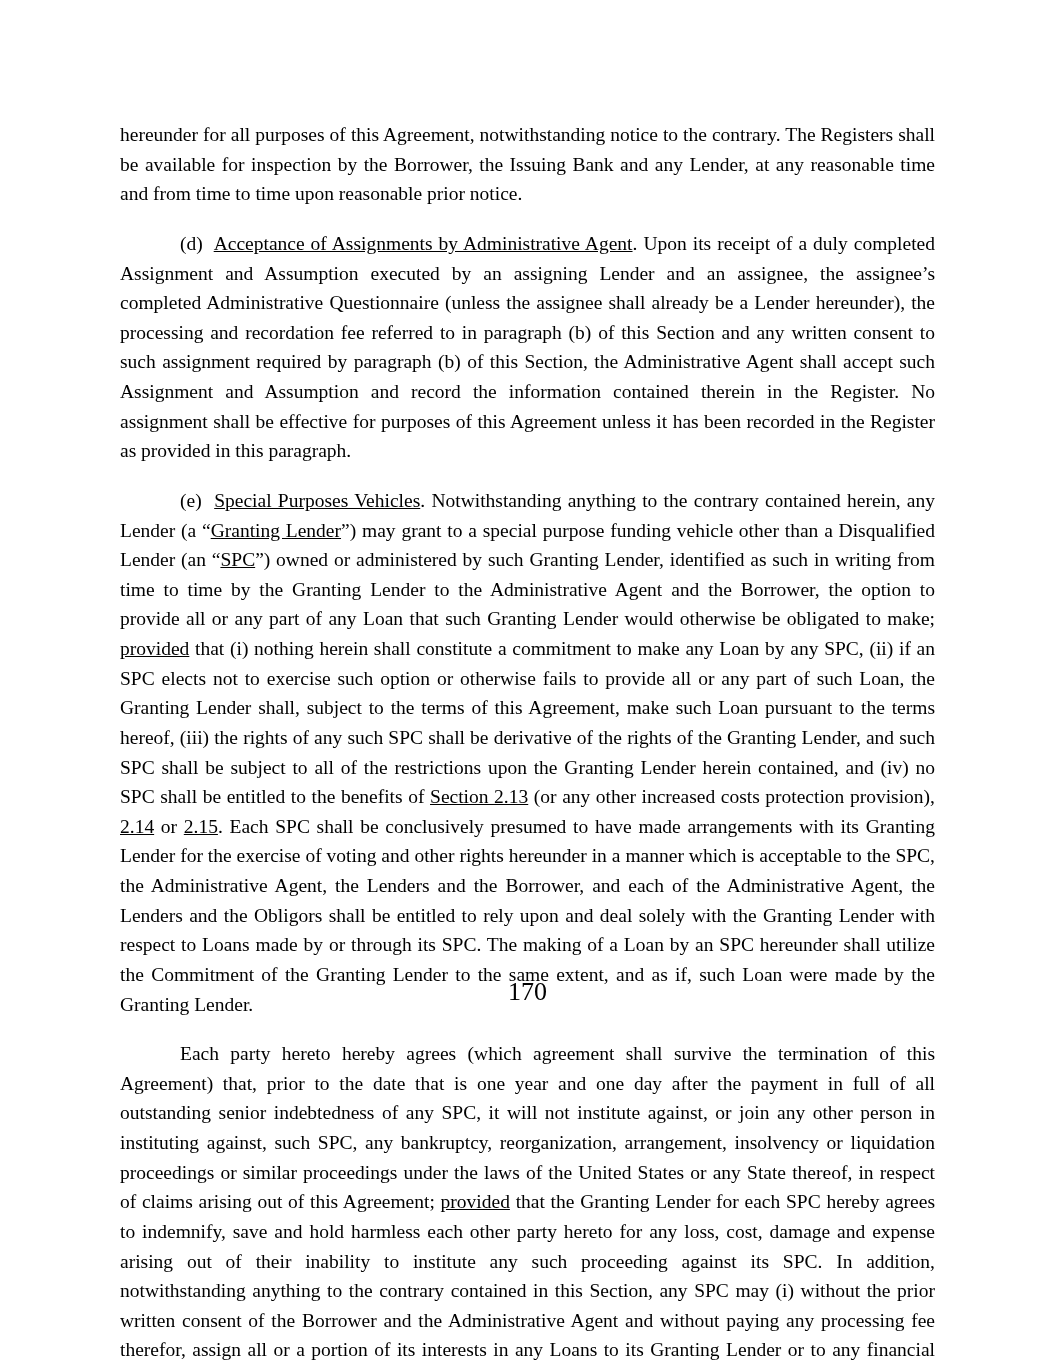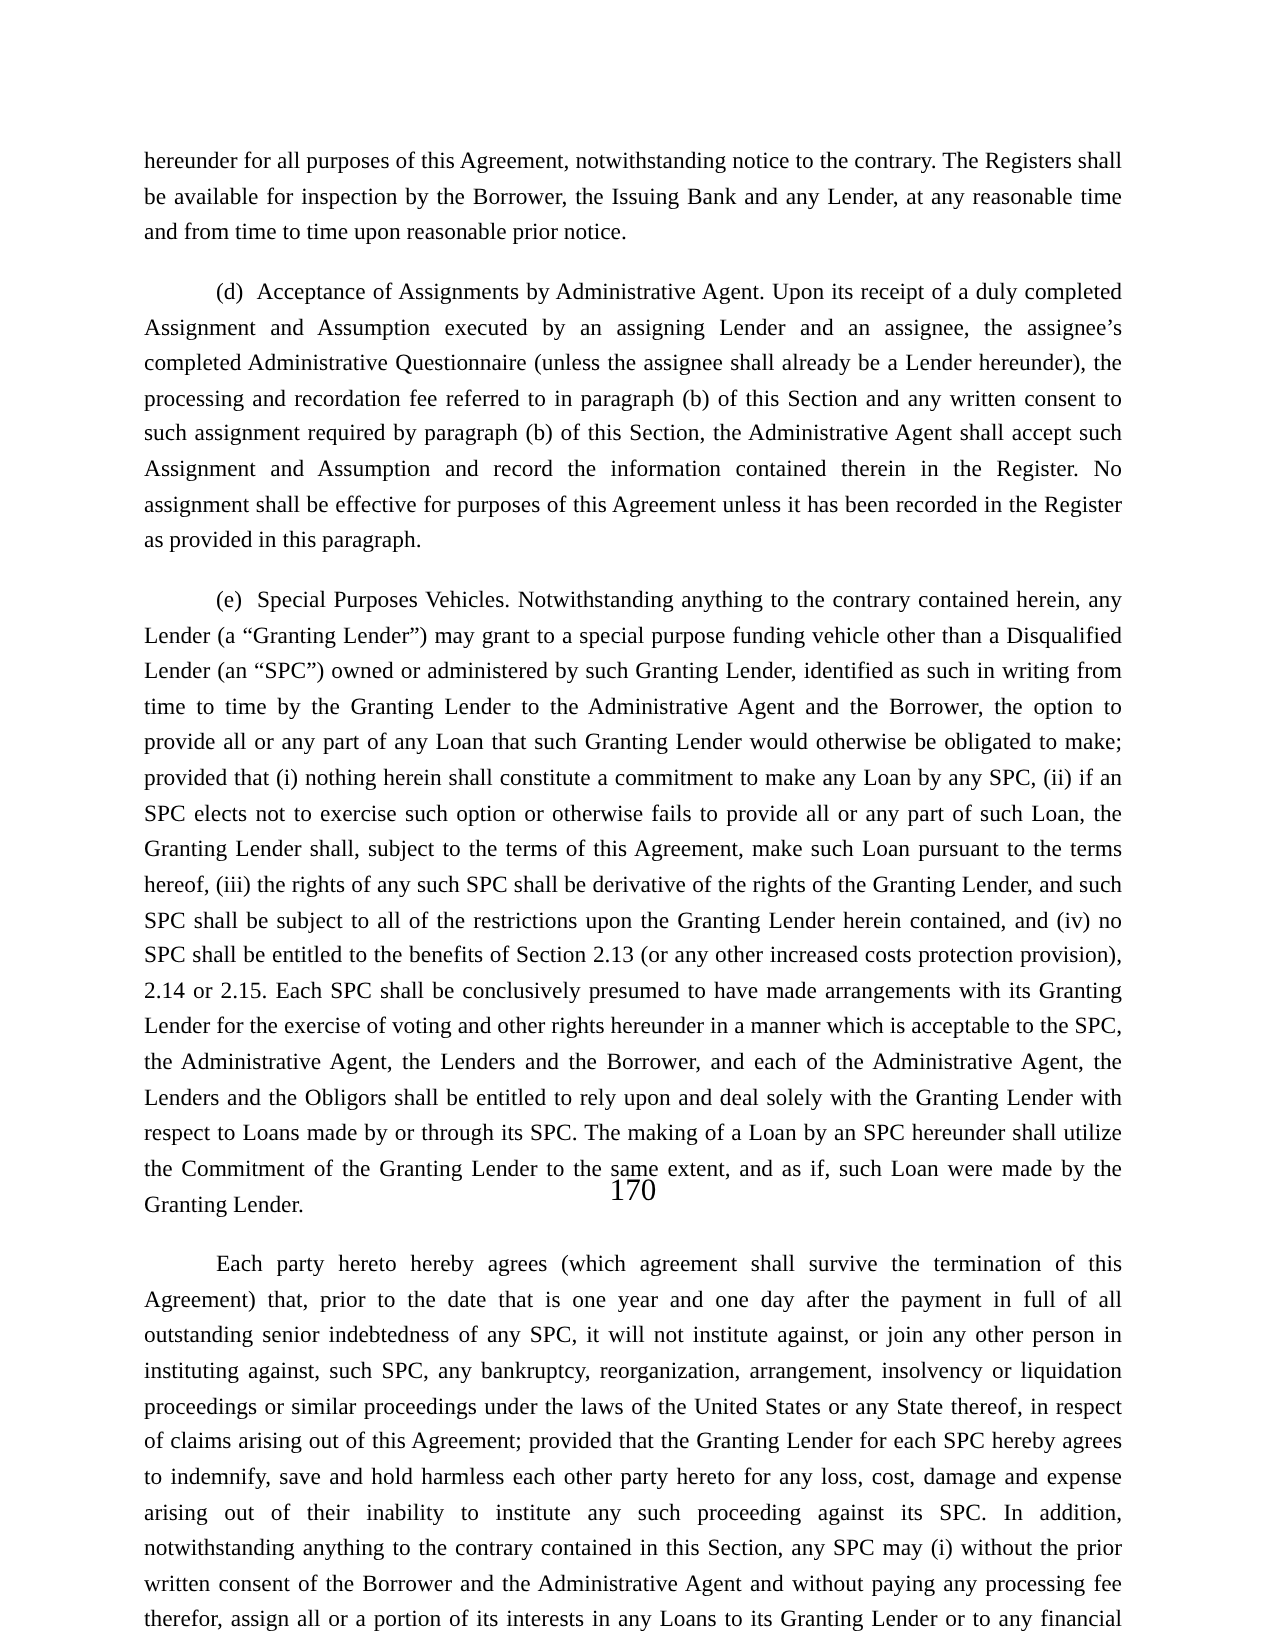--- a/index.html
+++ b/index.html
@@ -30,20 +30,21 @@
     text-align: justify;
     text-justify: inter-word;
   }
   .para.indent {
     text-indent: 60px;
   }
   .para.last {
     margin-bottom: 0;
   }
   .u {
+    text-decoration: underline;
   }
   .page-number {
     position: absolute;
     left: 0;
     right: 0;
     bottom: 48px;
     text-align: center;
     font-size: 26px;
   }
   .sp {

